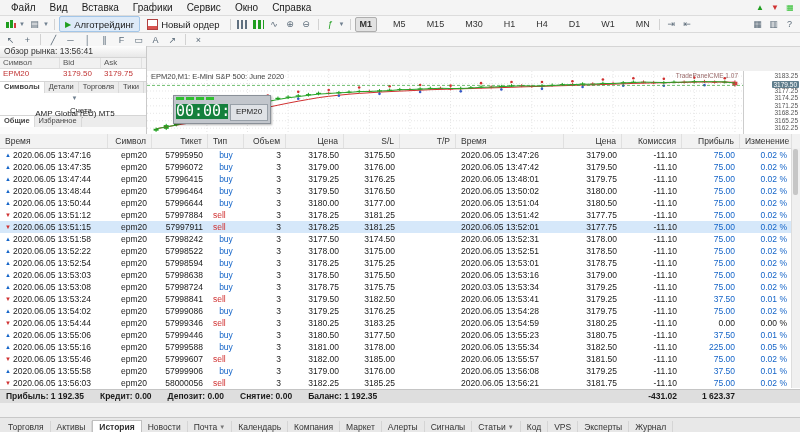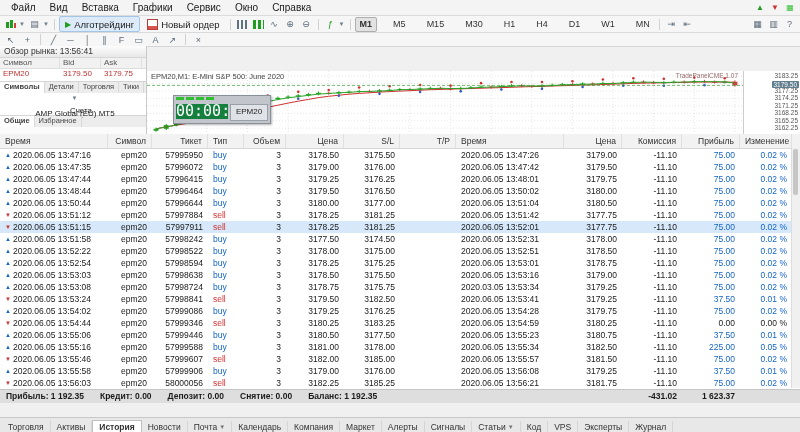--- a/index.html
+++ b/index.html
@@ -63,21 +63,21 @@
   
   #toolbox{position:absolute;left:0;top:134px;right:0;height:283px;background:#f0f0f0;}
   .hgrid{display:grid;grid-template-columns:108px 44px 56px 36px 42px 58px 56px 56px 108px 58px 60px 58px 52px;}
   #hist-header{height:14px;line-height:14px;background:#f2f2f2;border-bottom:1px solid #d8d8d8;font-size:8.5px;color:#333;}
   #hist-header div{padding:0 5px;border-right:1px solid #e0e0e0;overflow:hidden;white-space:nowrap;}
   #hist-rows{height:240px;background:#fff;overflow:hidden;}
   .h-row{height:12px;line-height:12px;font-size:8.5px;background:#fff;}
   .h-row.selected{background:#d6e8fa;}
   .h-row div{padding:0 5px;overflow:hidden;white-space:nowrap;}
   .al{text-align:left;} .ar{text-align:right;}
-  .buy{color:#1464c8;} .sell{color:#d03232;}
+  .buy{color:#1464c8;text-align:center;} .sell{color:#d03232;}
   .pos{color:#1464c8;} .zero{color:#222;}
   .mk{font-size:6px;margin-right:2px;vertical-align:1px;}
   #hist-summary{height:13px;line-height:13px;background:#dedede;border-top:1px solid #c5c5c5;font-size:8.5px;font-weight:bold;}
   #hist-summary .labels{grid-column:1 / span 10;display:flex;gap:16px;padding:0 6px;white-space:nowrap;overflow:hidden;}
   #hist-summary .ar{padding:0 5px;}
   #vscroll{position:absolute;right:0;top:14px;width:8px;height:240px;background:#f0f0f0;border-left:1px solid #ddd;}
   #vscroll .thumb{position:absolute;top:1px;left:1px;width:5px;height:46px;background:#c6c6c6;border-radius:2px;}
   
   #bottomtabs{position:absolute;left:0;top:417px;right:0;height:15px;background:#e8e8e8;border-top:1px solid #c8c8c8;display:flex;align-items:flex-end;padding:0 2px;font-size:8.5px;color:#333;}
   .btab{padding:1px 6px;border-right:1px solid #d5d5d5;white-space:nowrap;display:flex;gap:2px;align-items:center;}

